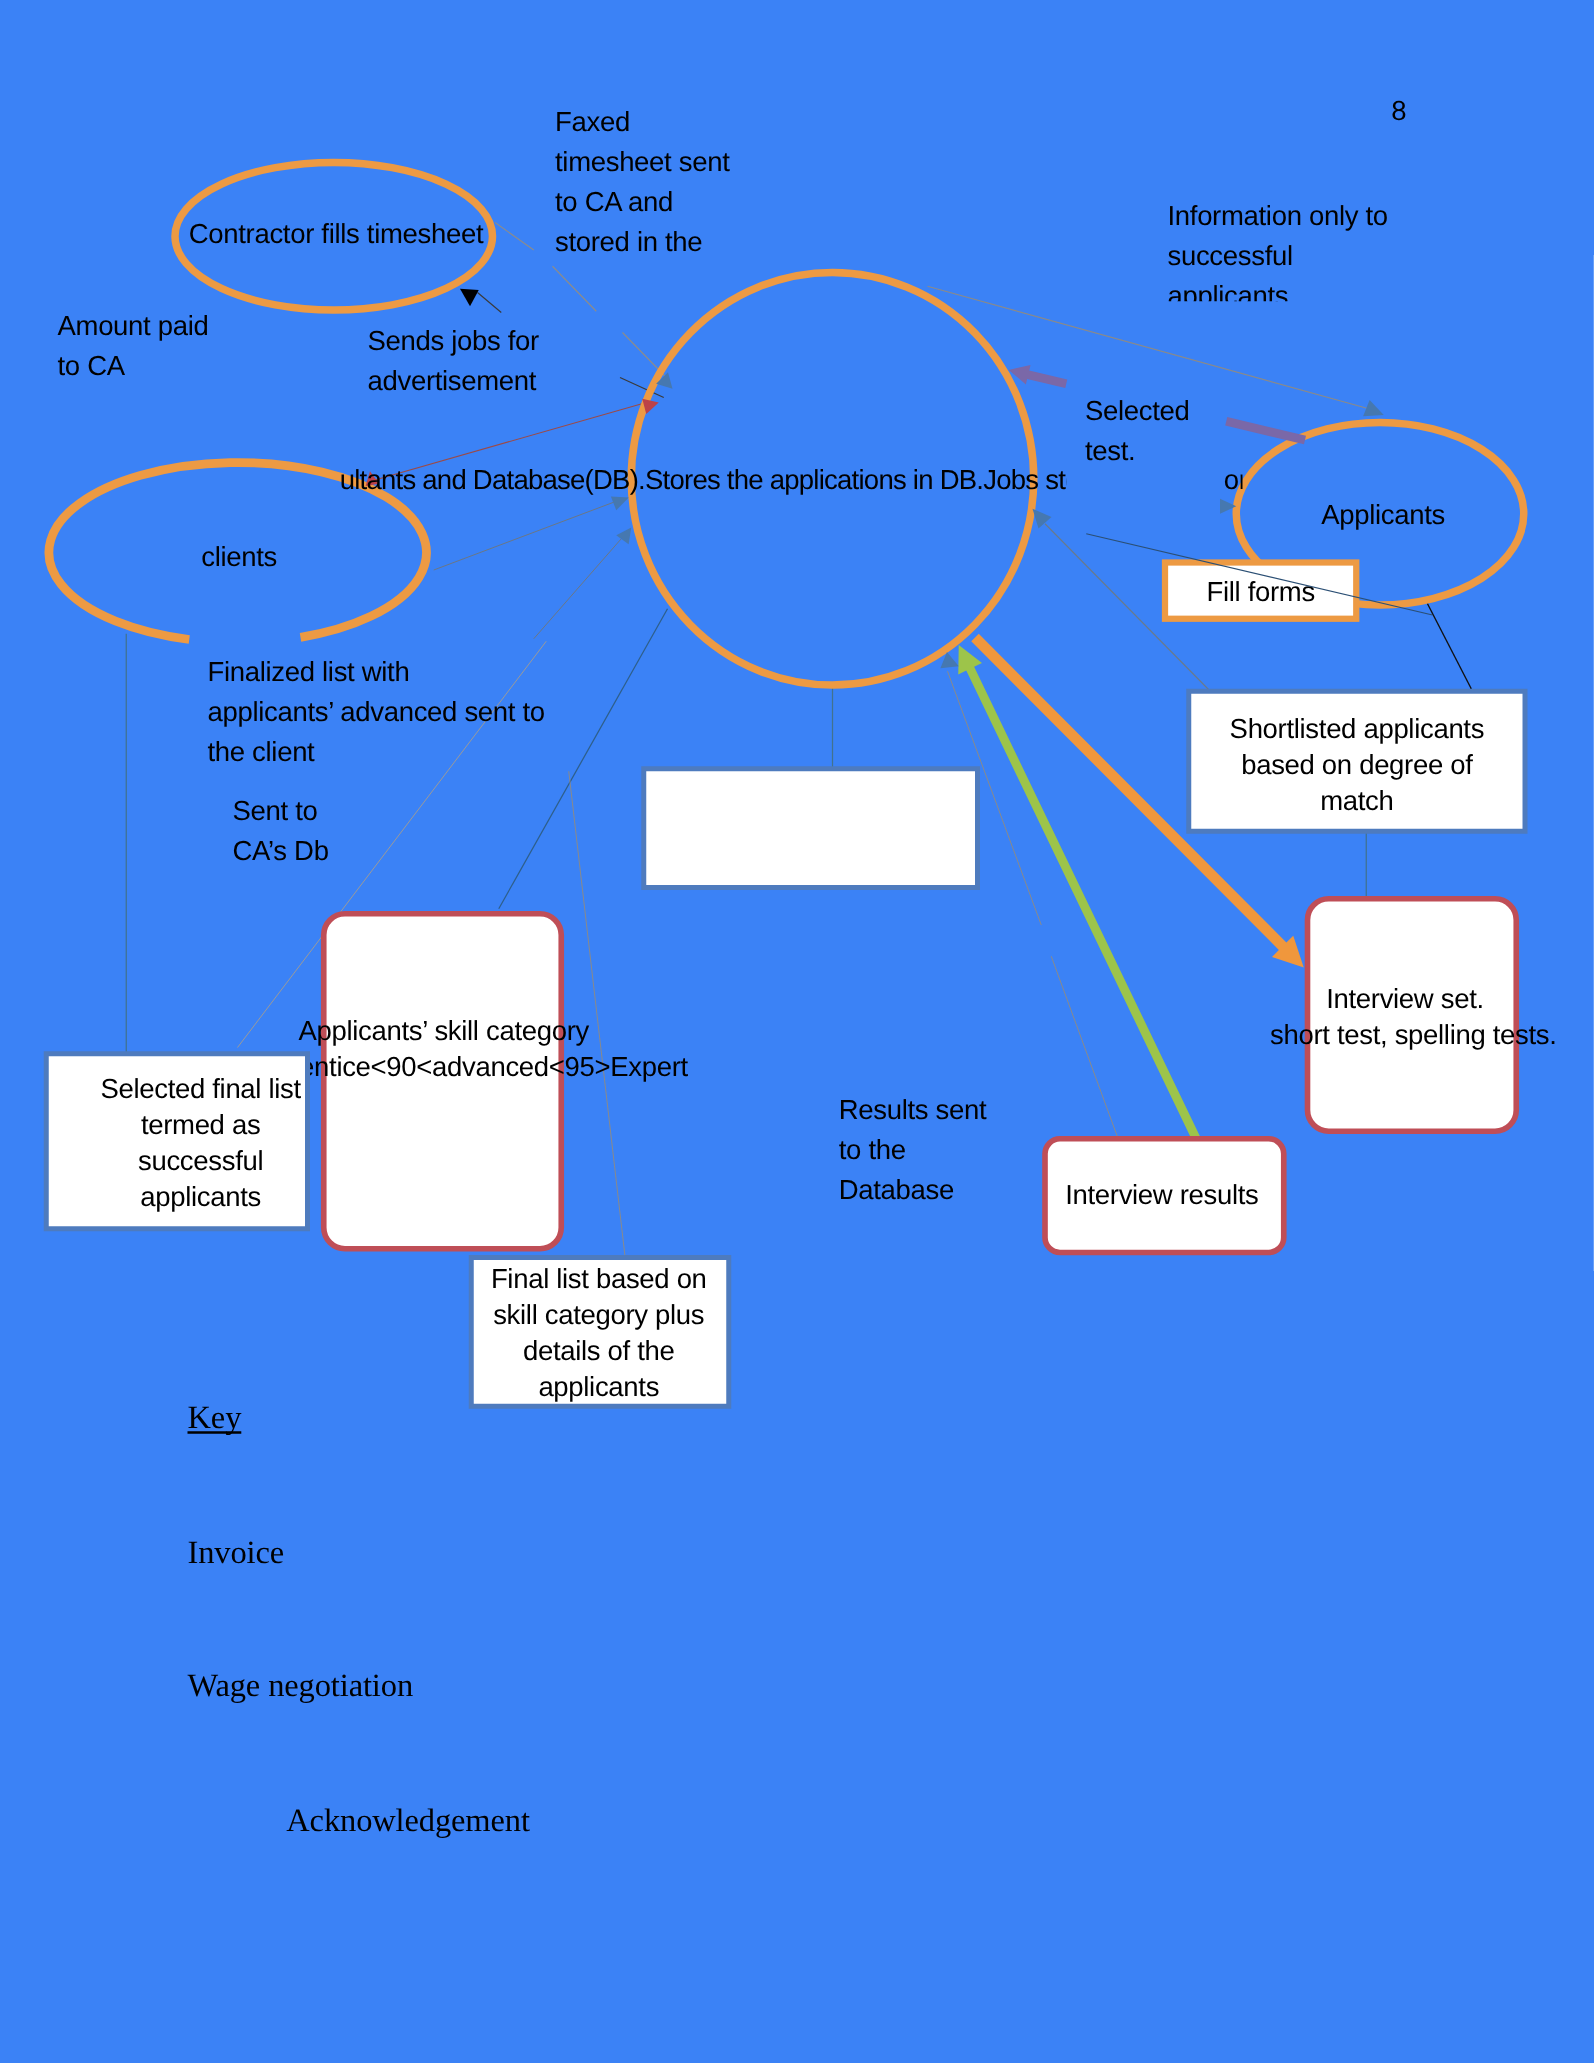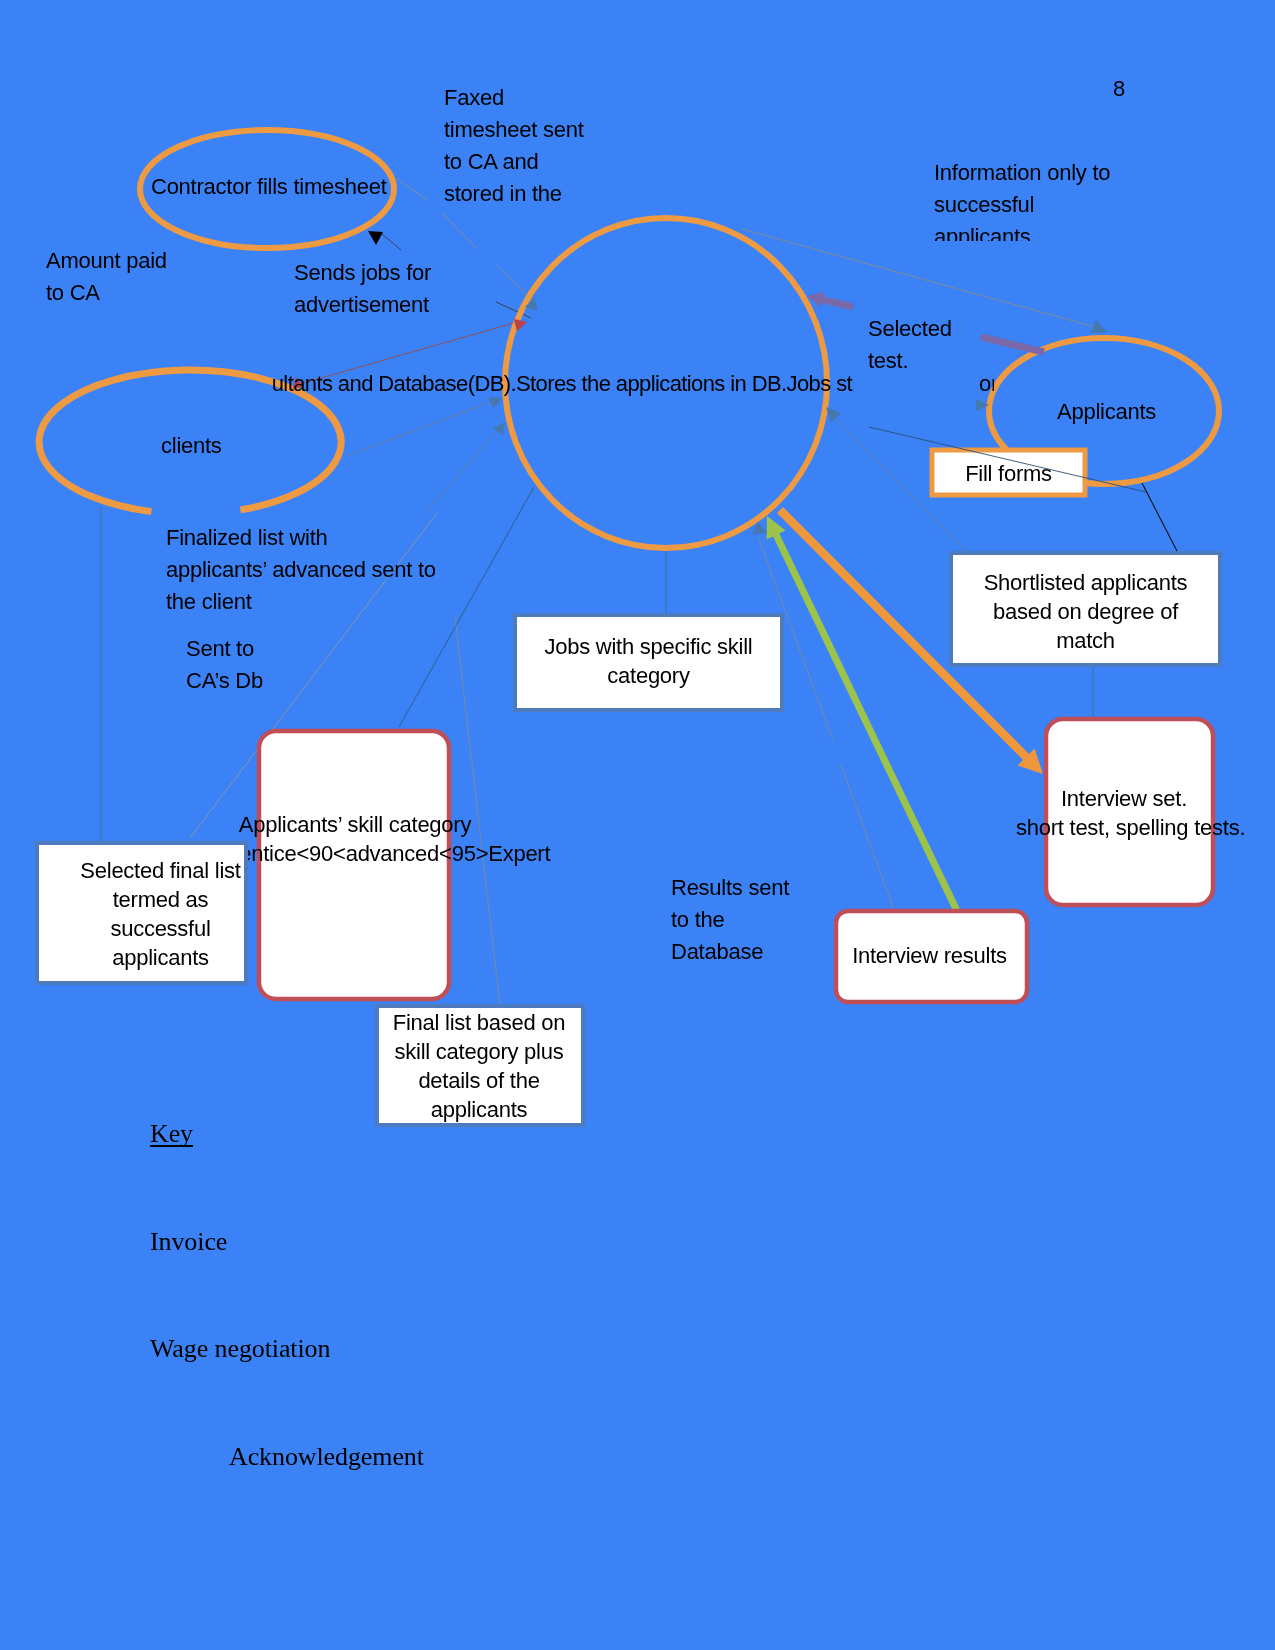--- a/index.html
+++ b/index.html
@@ -81,21 +81,20 @@
       <div class="tx tight" style="left:-78px;top:0px;">CA consultants and Database(DB).Stores the applications in DB.Jobs stored</div>
     </div>
 <div class="tx" style="left:1057px;top:396px;">Applicants</div>
 <div class="clipbox" style="left:979px;top:368px;width:15px;height:32px;">
       <div class="tx" style="left:0px;top:0px;">or</div>
     </div>
 <div class="bx" style="left:932px;top:459px;width:153px;text-align:center;"><div class="ln">Fill forms</div></div>
 <div class="bx" style="left:951px;top:568px;width:269px;text-align:center;"><div class="ln">Shortlisted applicants</div><div class="ln">based on degree of</div><div class="ln">match</div></div>
 <div class="bx" style="left:1016px;top:784px;width:216px;text-align:center;"><div class="ln">Interview set.</div><div class="ln">short test, spelling tests.</div></div>
 <div class="bx" style="left:833px;top:941px;width:193px;text-align:center;"><div class="ln">Interview results</div></div>
-<div class="bx" style="left:515px;top:632px;width:267px;text-align:center;"><div class="ln">Jobs with specific skill</div><div class="ln">category</div></div>
 <div class="bx" style="left:105px;top:810px;width:500px;text-align:center;"><div class="ln">Applicants’ skill category</div><div class="ln">80&lt;apprentice&lt;90&lt;advanced&lt;95&gt;Expert</div></div>
 <div class="bx" style="left:376px;top:1008px;width:206px;text-align:center;"><div class="ln">Final list based on</div><div class="ln">skill category plus</div><div class="ln">details of the</div><div class="ln">applicants</div></div>
 <div class="tx" style="left:1113px;top:73px;">8</div>
 <div class="serif u" style="left:150px;top:1118px;text-align:center;">Key</div>
 <div class="serif" style="left:150px;top:1226px;">Invoice</div>
 <div class="serif" style="left:150px;top:1333px;">Wage negotiation</div>
 <div class="serif" style="left:229px;top:1441px;">Acknowledgement</div>
 <svg class="layer" viewBox="0 0 1275 1650">
 <rect x="37" y="843" width="209" height="140" fill="#fff" stroke="#4E7BBE" stroke-width="4"></rect>
 <line x1="869" y1="427" x2="1146" y2="492" stroke="#2b4f74" stroke-width="0.9"></line>

